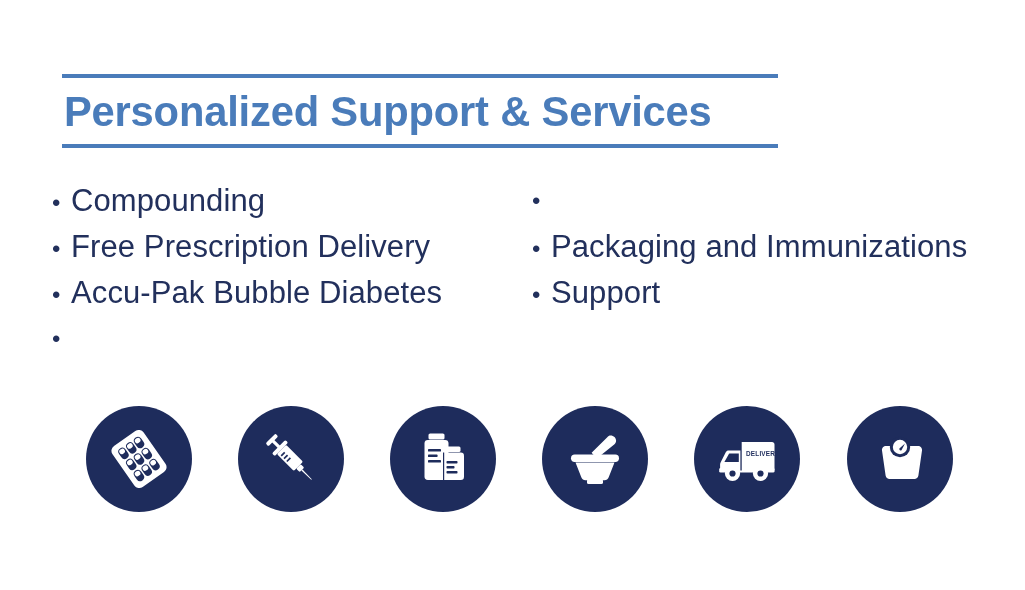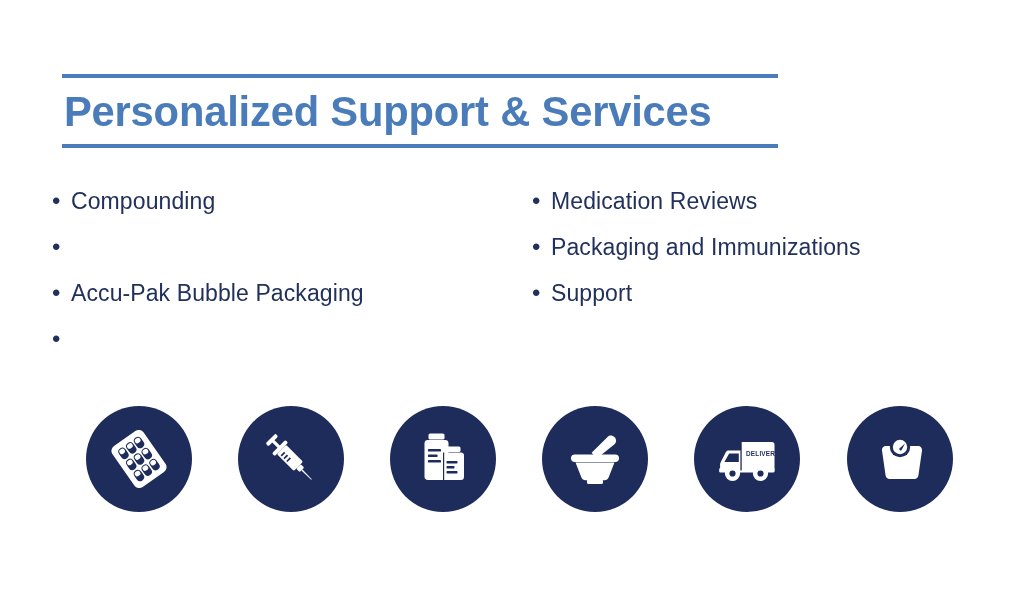--- a/index.html
+++ b/index.html
@@ -71,21 +71,21 @@
   }
   .bullet-dot {
     flex: 0 0 auto;
     width: 19px;
     font-size: 24px;
     line-height: 46px;
     color: #22305c;
   }
   .bullet-label {
     font-family: "Liberation Sans", "DejaVu Sans", sans-serif;
-    font-size: 23px;
+    font-size: 31px;
     font-weight: 400;
     line-height: 46px;
     color: #22305c;
     white-space: nowrap;
     letter-spacing: 0.1px;
   }
 
   
   .icon-strip {
     position: absolute;
@@ -120,34 +120,34 @@
 
   <div class="bullets">
 
     <div class="col col-left">
       <div class="bullet-row">
         <span class="bullet-dot">•</span>
         <span class="bullet-label">Compounding</span>
       </div>
       <div class="bullet-row">
         <span class="bullet-dot">•</span>
-      </div>
-      <div class="bullet-row">
-        <span class="bullet-dot">•</span>
-        <span class="bullet-label">Accu-Pak Bubble Packaging</span>
+        <span class="bullet-label">Free Prescription Delivery</span>
+      </div>
+      <div class="bullet-row">
+        <span class="bullet-dot">•</span>
+        <span class="bullet-label">Accu-Pak Bubble Diabetes</span>
       </div>
       <div class="bullet-row">
         <span class="bullet-dot">•</span>
       </div>
     </div>
 
     <div class="col col-right">
       <div class="bullet-row">
         <span class="bullet-dot">•</span>
-        <span class="bullet-label">Medication Reviews</span>
       </div>
       <div class="bullet-row">
         <span class="bullet-dot">•</span>
         <span class="bullet-label">Packaging and Immunizations</span>
       </div>
       <div class="bullet-row">
         <span class="bullet-dot">•</span>
         <span class="bullet-label">Support</span>
       </div>
     </div>

